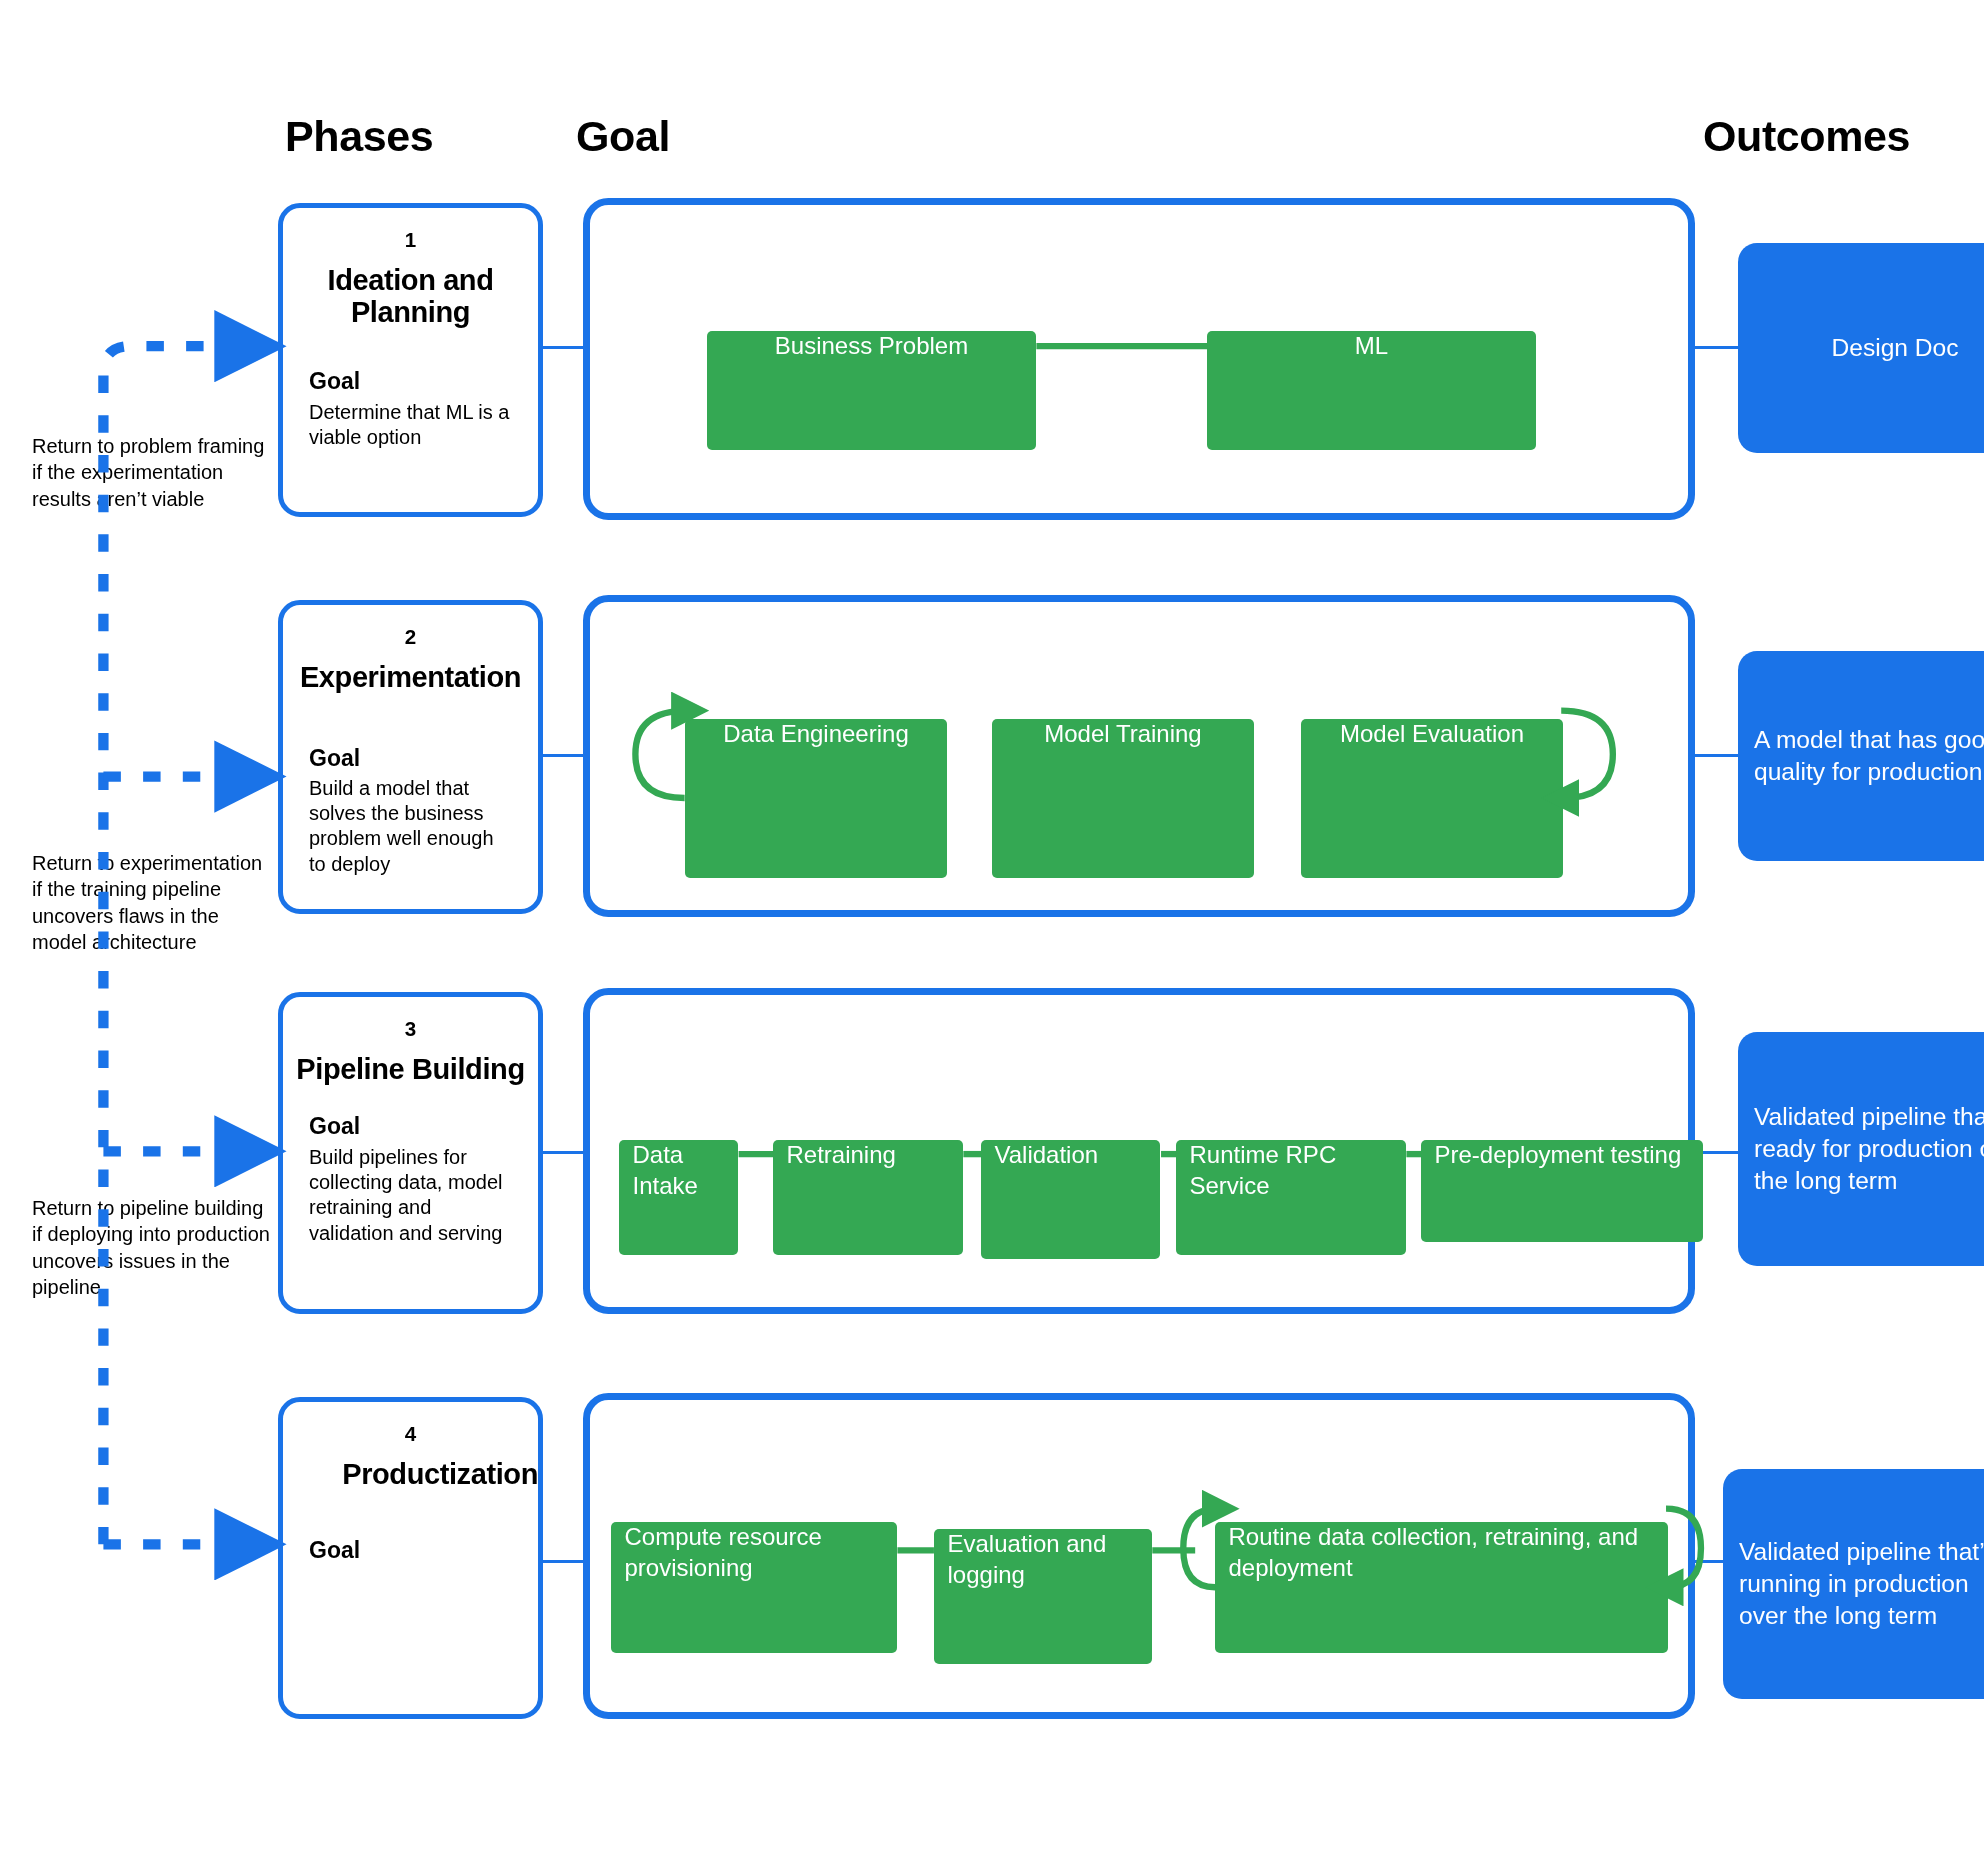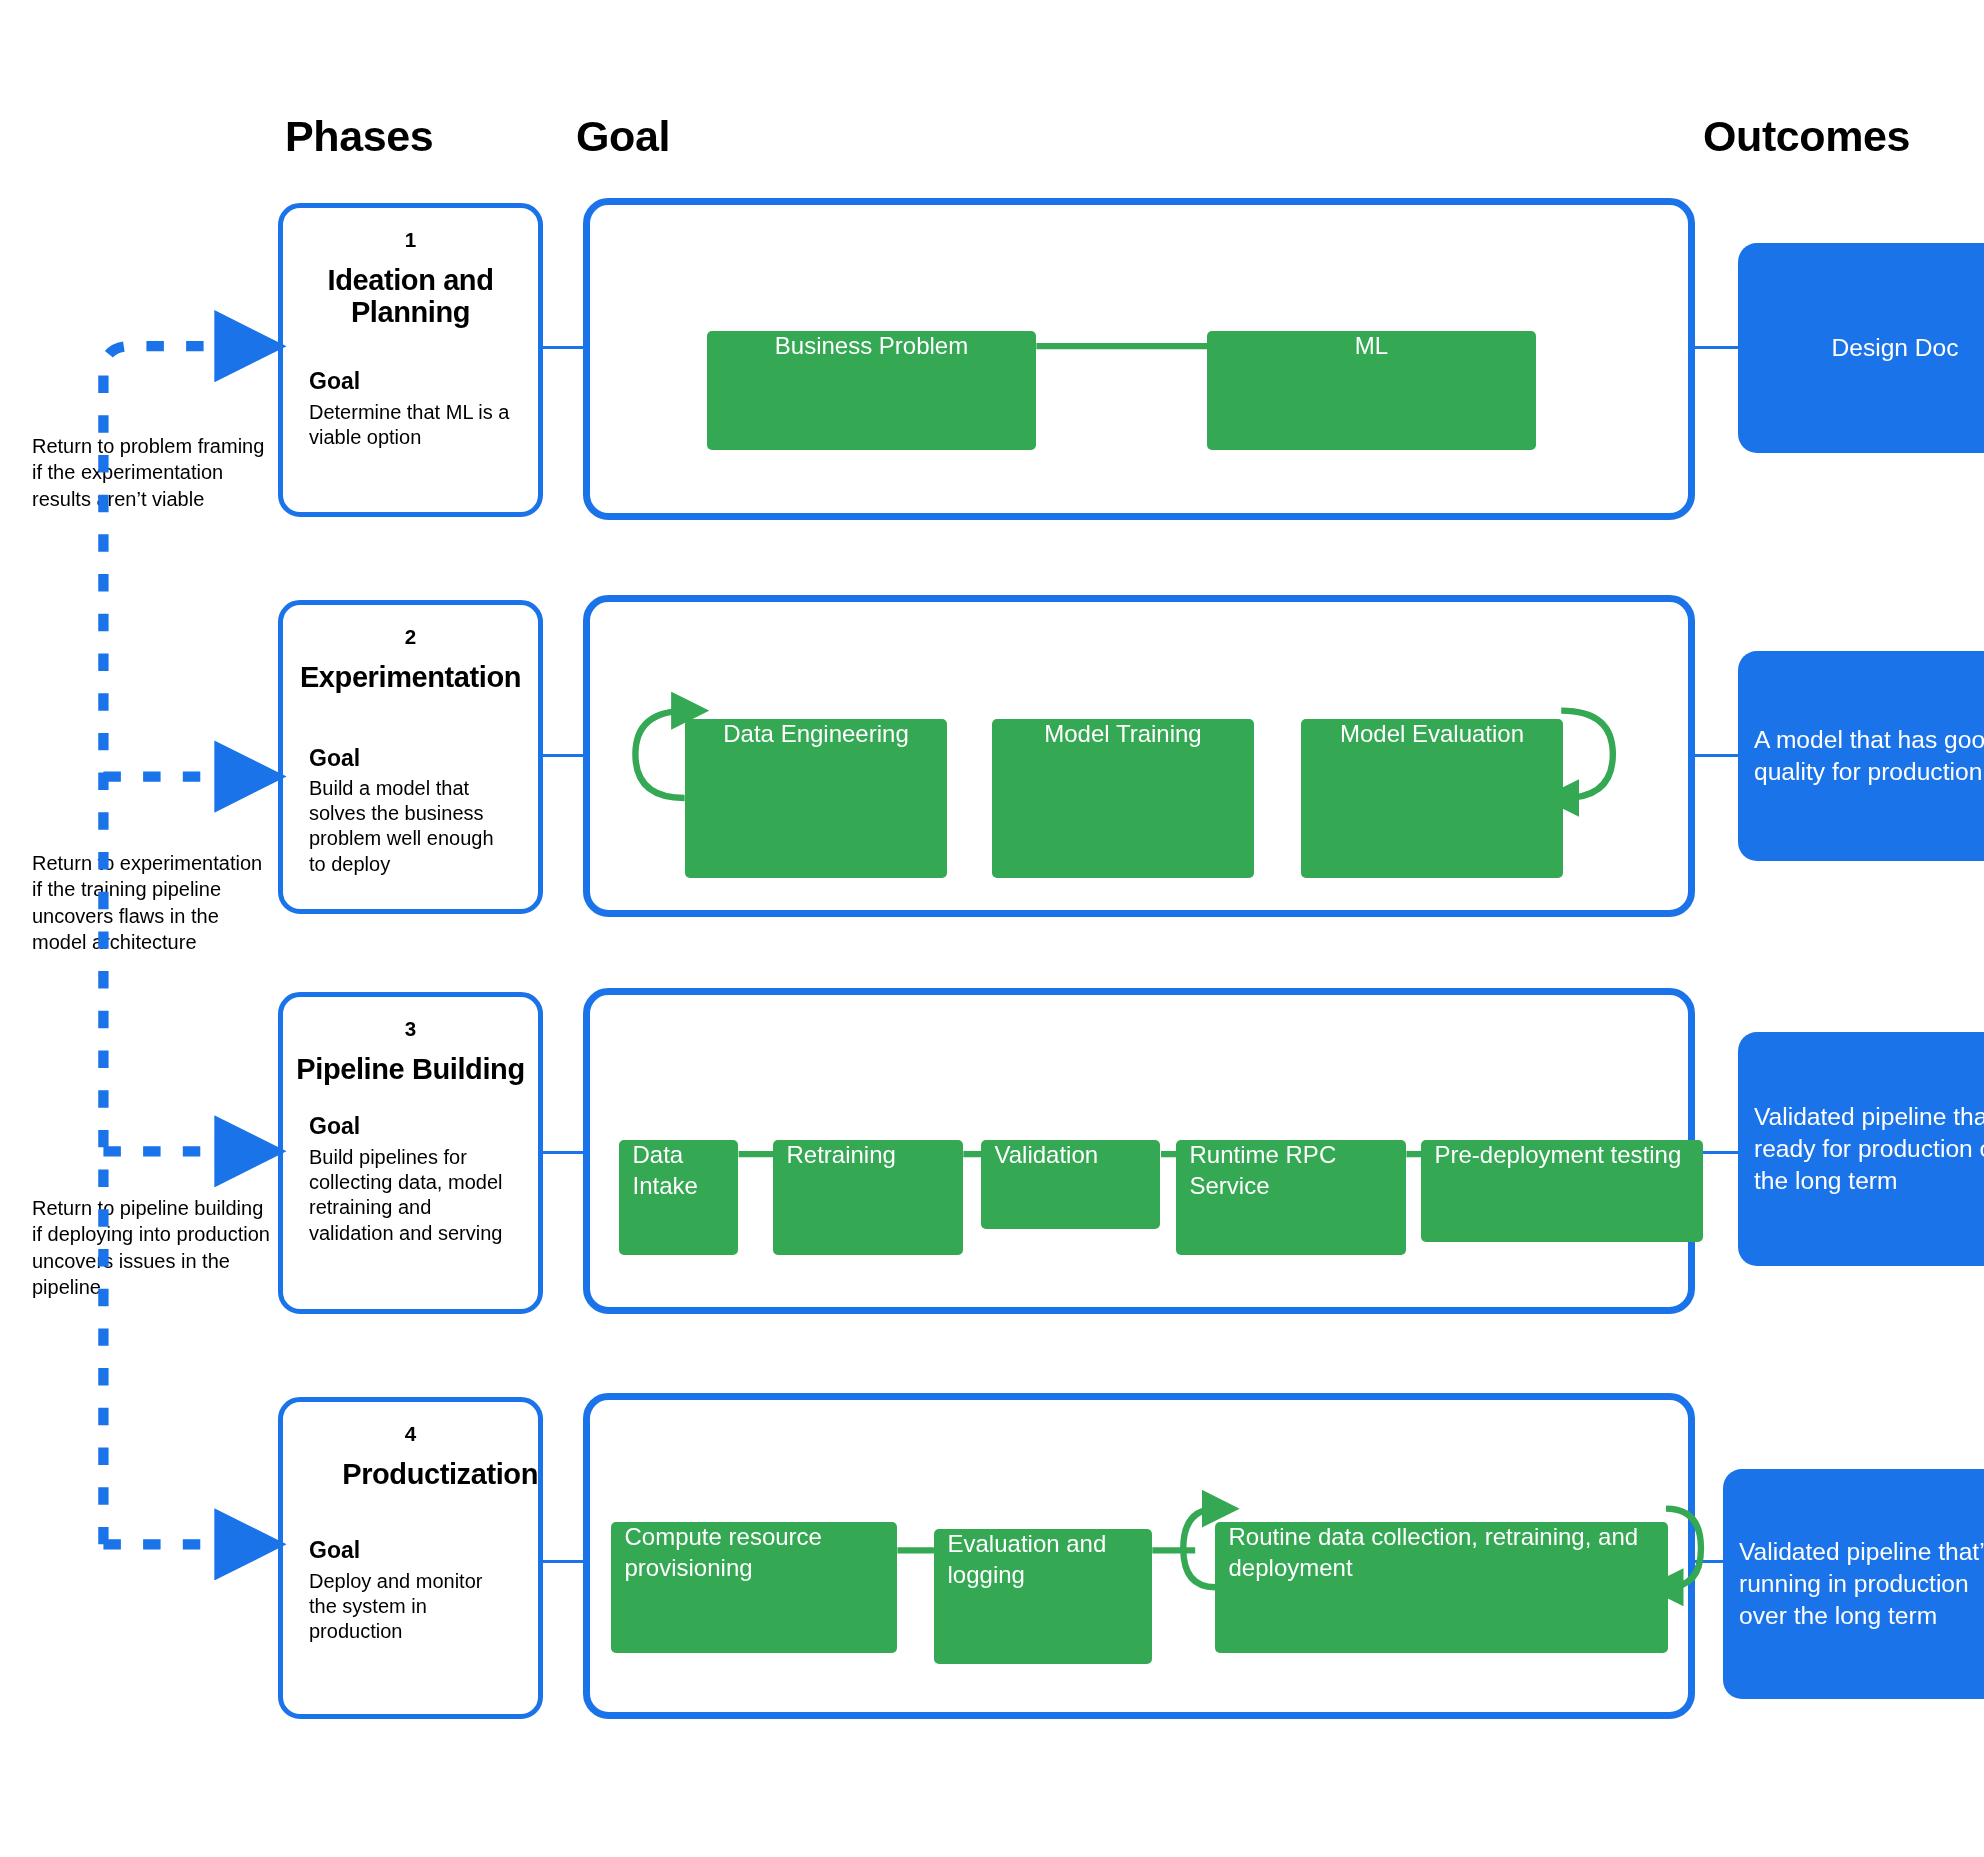--- a/index.html
+++ b/index.html
@@ -105,39 +105,38 @@
     <div class="goal-text" style="left:26px;top:148px;width:206px;">Build pipelines for collecting data, model retraining and validation and serving</div>
   </div>
 
   <div class="tasks-box" style="left:583px;top:988px;width:1112px;height:326px;"></div>
   <div class="chip" style="left:619px;top:1096px;width:119px;height:115px;">
     <span>Data Intake</span>
   </div>
   <div class="chip" style="left:773px;top:1096px;width:190px;height:115px;">
     <span>Retraining</span>
   </div>
-  <div class="chip" style="left:981px;top:1096px;width:179px;height:89px;">
+  <div class="chip" style="left:981px;top:1096px;width:179px;height:119px;">
     <span>Validation</span>
   </div>
   <div class="chip" style="left:1176px;top:1096px;width:230px;height:115px;">
     <span>Runtime RPC Service</span>
   </div>
   <div class="chip" style="left:1421px;top:1096px;width:282px;height:102px;">
     <span>Pre-deployment testing</span>
   </div>
 
   <div class="outcome" style="left:1738px;top:1032px;width:314px;height:234px;">
     <span>Validated pipeline that’s ready for production over the long term</span>
   </div>
 
   <div class="phase-card" style="left:278px;top:1397px;width:265px;height:322px;">
     <div class="phase-num" style="top:20px;">4</div>
     <div class="phase-title" style="top:56px;text-align:right;">Productization</div>
     <div class="goal-label" style="left:26px;top:135px;">Goal</div>
-    <div class="goal-text" style="left:26px;top:167px;width:206px;">Deploy and monitor the system in production</div>
   </div>
 
   <div class="tasks-box" style="left:583px;top:1393px;width:1112px;height:326px;"></div>
   <div class="chip" style="left:611px;top:1478px;width:286px;height:131px;">
     <span>Compute  resource provisioning</span>
   </div>
   <div class="chip" style="left:934px;top:1485px;width:218px;height:135px;">
     <span>Evaluation and logging</span>
   </div>
   <div class="chip" style="left:1215px;top:1478px;width:453px;height:131px;">

